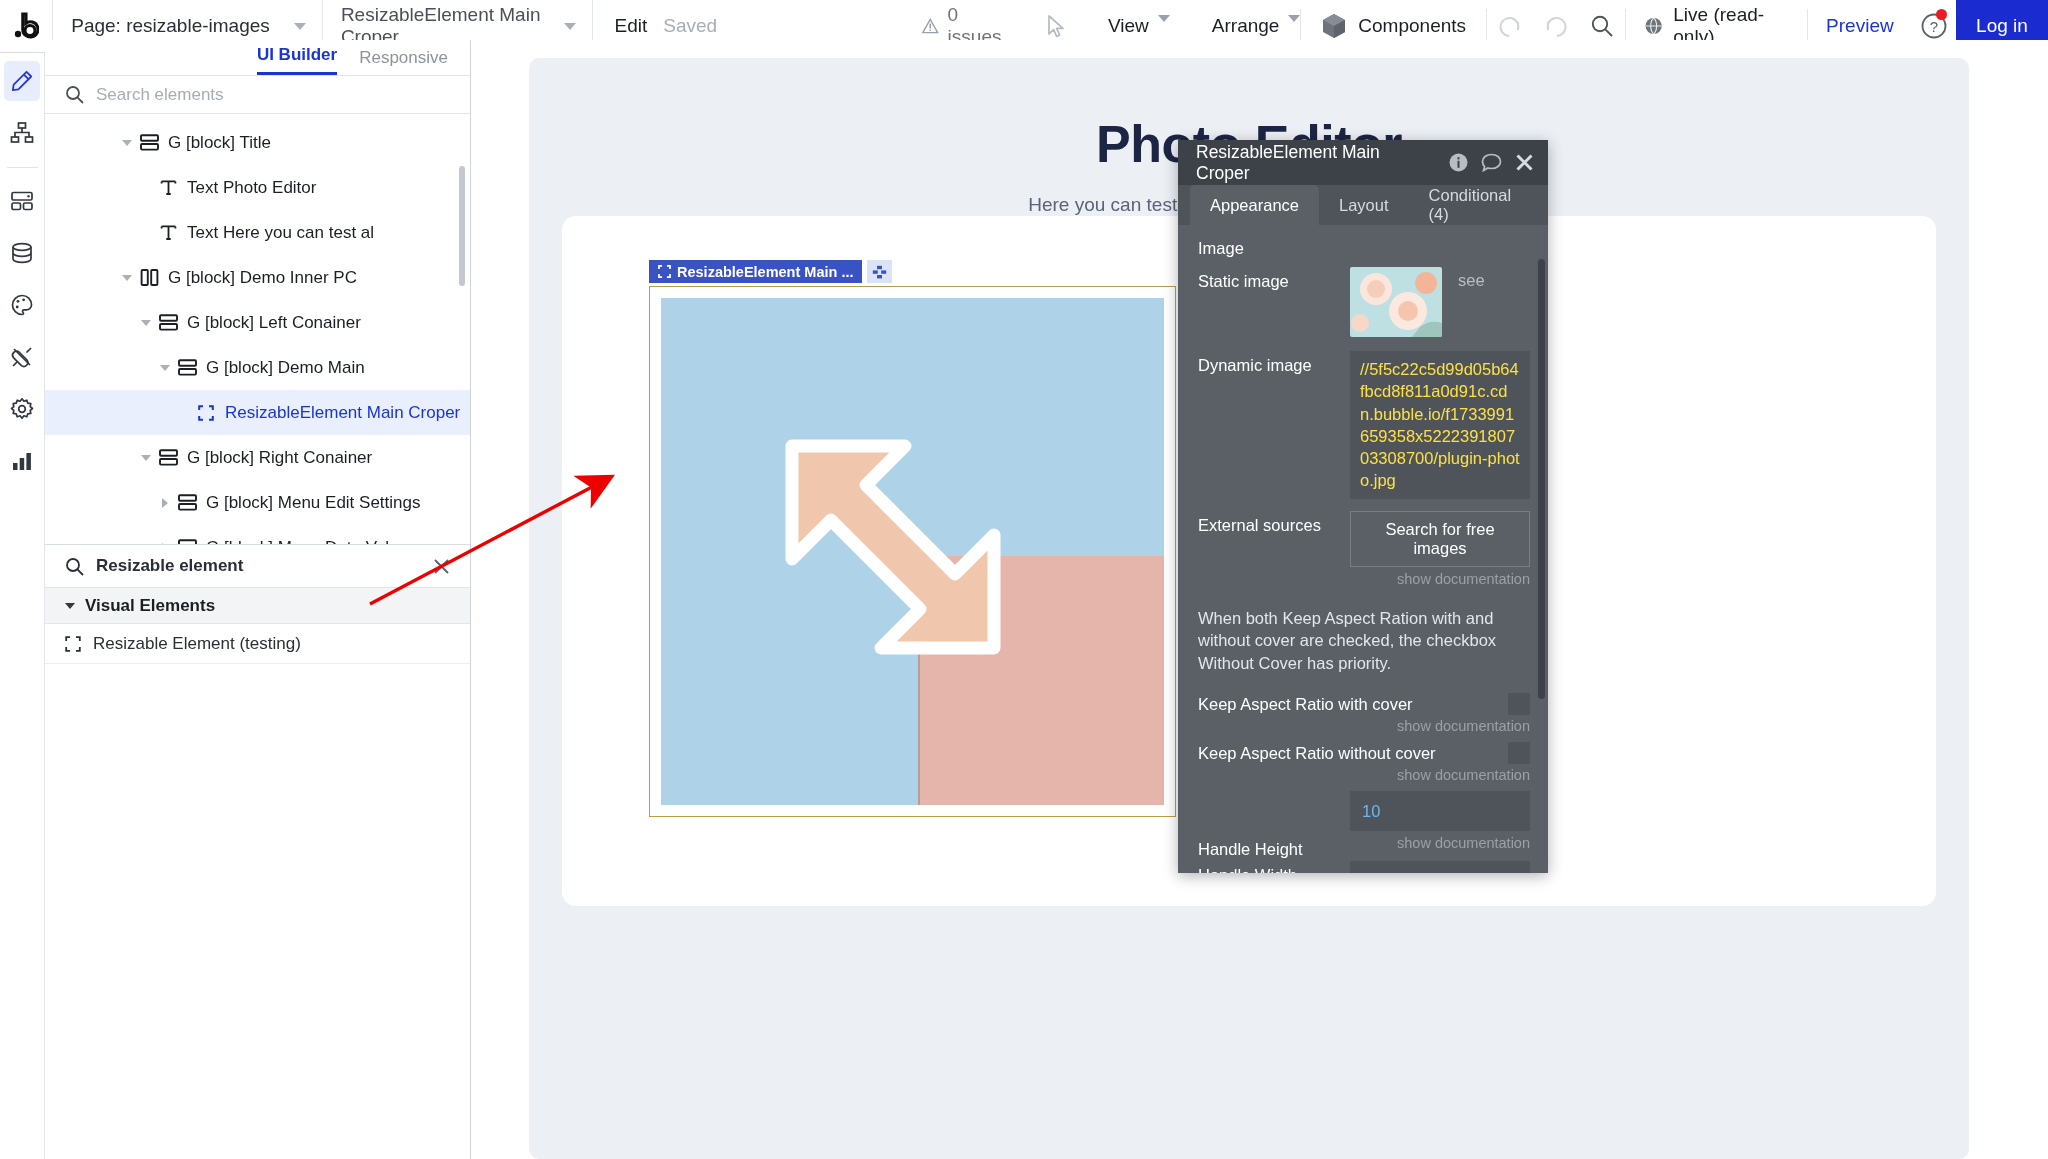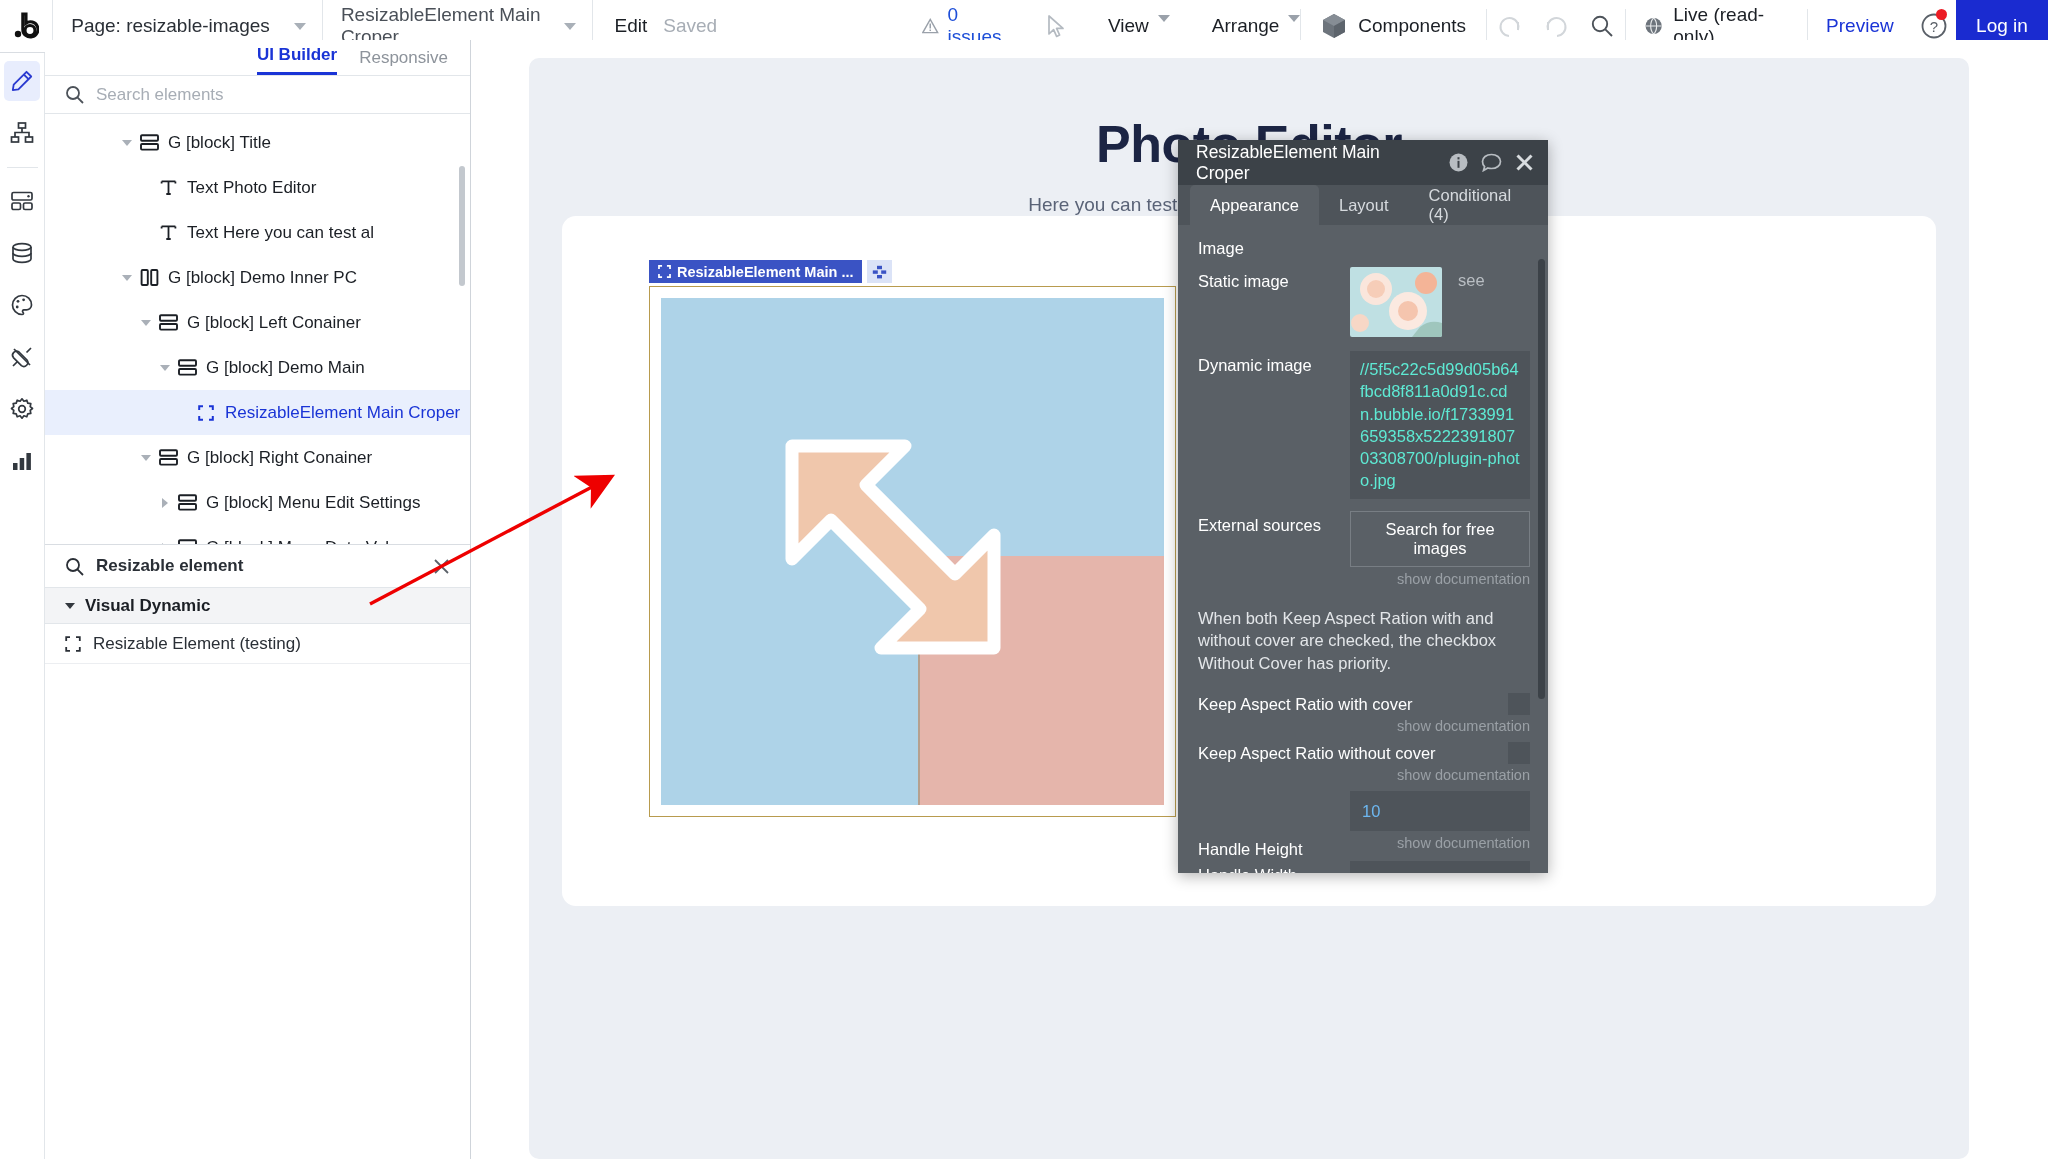--- a/index.html
+++ b/index.html
@@ -28,21 +28,21 @@
   }
   .tb-sel.page { width:300px; }
   .tb-sel.elem { width:300px; color:#4a5058; }
   .caret-dn {
     width:0;height:0;border-left:6px solid transparent;border-right:6px solid transparent;
     border-top:7px solid #a9b0b8; margin-left:8px;
   }
   .tb-group { display:flex; align-items:center; }
   .tb-edit { padding:0 16px 0 22px; font-size:19px; color:#1b1f25; }
   .tb-saved { font-size:19px; color:#a7adb5; }
-  .tb-issues { display:flex;align-items:center; gap:9px; margin-left:205px; font-size:19px;color:#1d4ed8;}
+  .tb-issues { display:flex;align-items:center; gap:9px; margin-left:205px; font-size:19px;color:#737373;}
   .tb-ptr { margin-left:42px; display:flex;align-items:center; }
   .tb-menu { margin-left:42px; display:flex;align-items:flex-start; font-size:19px; color:#1b1f25; cursor:pointer;}
   .tb-menu .caret-dn { border-top-color:#9aa1aa; margin-left:9px; }
   .tb-divider { width:1px; background:#e2e6ea; margin:9px 0; }
   .tb-components { display:flex;align-items:center;gap:11px; padding:0 20px; font-size:19px;color:#1b1f25; }
   .tb-icbtn { width:52px; display:flex;align-items:center;justify-content:center; cursor:pointer;}
   .tb-live { display:flex;align-items:center;gap:10px;padding:0 18px;font-size:19px;color:#1b1f25;}
   .tb-preview { padding:0 18px; font-size:19px;color:#1a34d6; display:flex;align-items:center;cursor:pointer;}
   .tb-help { width:50px;display:flex;align-items:center;justify-content:center;position:relative;}
   .tb-login {
@@ -107,21 +107,21 @@
   .pp-title{color:#fff;font-size:17.5px;flex:1;}
   .pp-hicon{margin-left:13px;cursor:pointer;display:flex;align-items:center;}
   .pp-tabs{height:40px;background:#4e545a;display:flex;align-items:stretch;padding-left:12px;}
   .pp-tab{padding:0 20px;display:flex;align-items:center;color:#d6dade;font-size:16.5px;cursor:pointer;}
   .pp-tab.active{background:#5a6066;color:#fff;border-radius:5px 5px 0 0;}
   .pp-body{position:relative;height:648px;padding:14px 18px 0 20px;}
   .pp-sechead{color:#fff;font-size:16.5px;margin-bottom:9px;}
   .pp-row{display:flex;align-items:flex-start;margin-bottom:2px;}
   .pp-lab{color:#fff;font-size:16.5px;width:152px;flex:none;padding-top:5px;}
   .pp-ctl{flex:1;}
-  .pp-input{background:#4e545a;color:#5eead4;font-size:16.5px;padding:7px 10px;line-height:1.35;word-break:break-all;}
+  .pp-input{background:#4e545a;color:#fde047;font-size:16.5px;padding:7px 10px;line-height:1.35;word-break:break-all;}
   .pp-input.num{color:#6db7f0;padding:9px 12px;}
   .pp-btn{border:1px solid #787e84;background:transparent;color:#fff;font-size:16.5px;width:100%;padding:8px 14px;text-align:center;cursor:pointer;font-family:"Liberation Sans",sans-serif;}
   .pp-doc{text-align:right;color:#9aa0a6;font-size:14.5px;margin:4px 0 8px;cursor:pointer;}
   .pp-note{color:#e3e6e9;font-size:16.5px;line-height:1.38;margin:12px 0 18px;}
   .pp-cb{width:22px;height:22px;background:#4e545a;float:right;cursor:pointer;}
   .pp-thumb{width:92px;height:70px;border-radius:2px;overflow:hidden;position:relative;}
   .pp-see{color:#b9bec3;font-size:16.5px;margin-left:16px;padding-top:4px;}
   .pp-scroll{position:absolute;right:3px;top:34px;width:7px;height:440px;background:#3c4248;border-radius:4px;}
 
   #arrow{position:absolute;left:0;top:0;width:2048px;height:1159px;pointer-events:none;}
@@ -420,21 +420,21 @@
         <line x1="12.4" y1="12.4" x2="18" y2="18" stroke="#2a2f36" stroke-width="1.8"></line>
       </svg>
     <span class="val">Resizable element</span>
     <svg width="17" height="17" viewBox="0 0 17 17" style="cursor:pointer">
         <line x1="2" y1="2" x2="15" y2="15" stroke="#5a6068" stroke-width="1.8"></line>
         <line x1="15" y1="2" x2="2" y2="15" stroke="#5a6068" stroke-width="1.8"></line>
       </svg>
   </div>
   <div class="sec-head">
     <span class="tri-d"></span>
-    <span>Visual Dynamic</span>
+    <span>Visual Elements</span>
   </div>
   <div class="res-item">
     <svg width="16" height="16" viewBox="0 0 16 16">
         <path d="M1.2 5 V1.2 H5 M11 1.2 H14.8 V5 M14.8 11 V14.8 H11 M5 14.8 H1.2 V11" fill="none" stroke="#2a2f36" stroke-width="1.8"></path>
       </svg>
     <span>Resizable Element (testing)</span>
   </div>
 </div>
 
 <div id="canvas">

